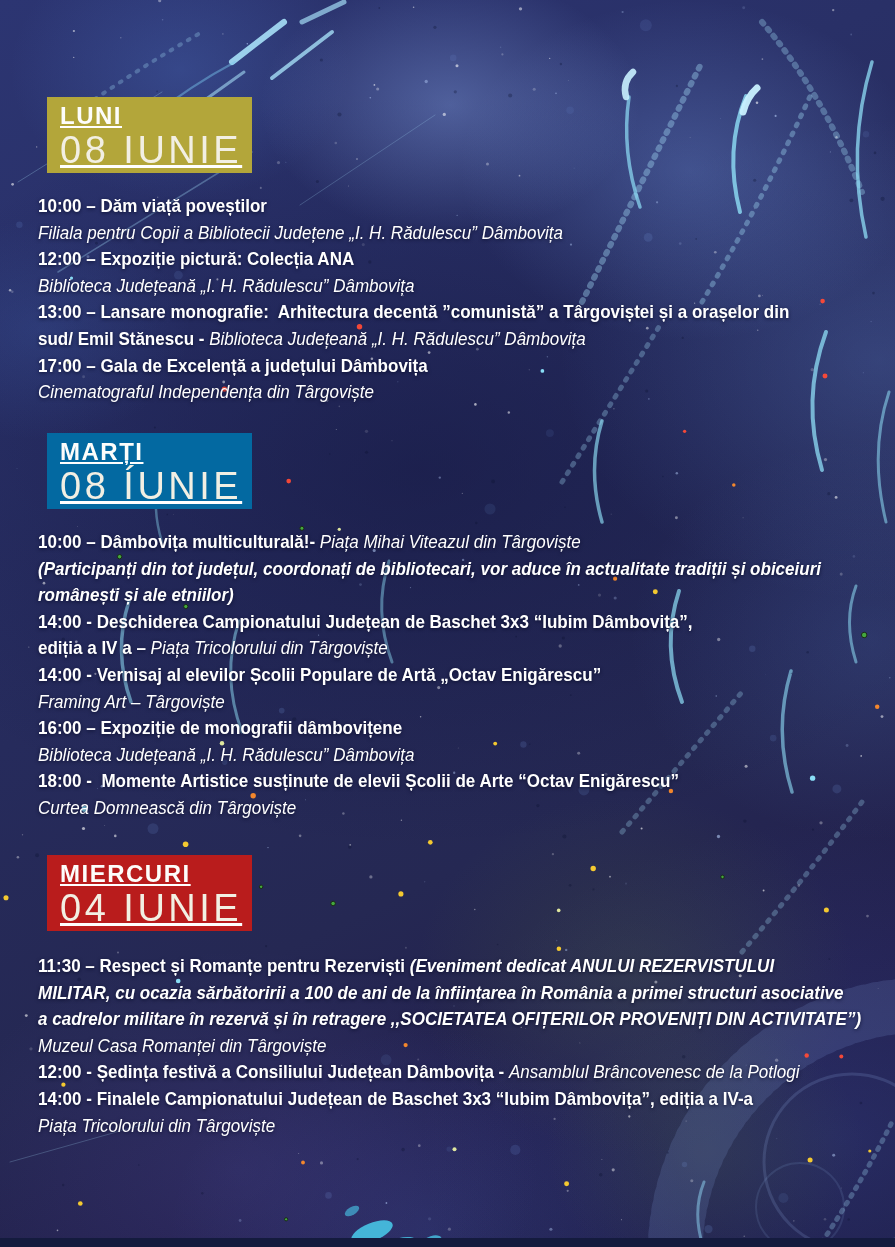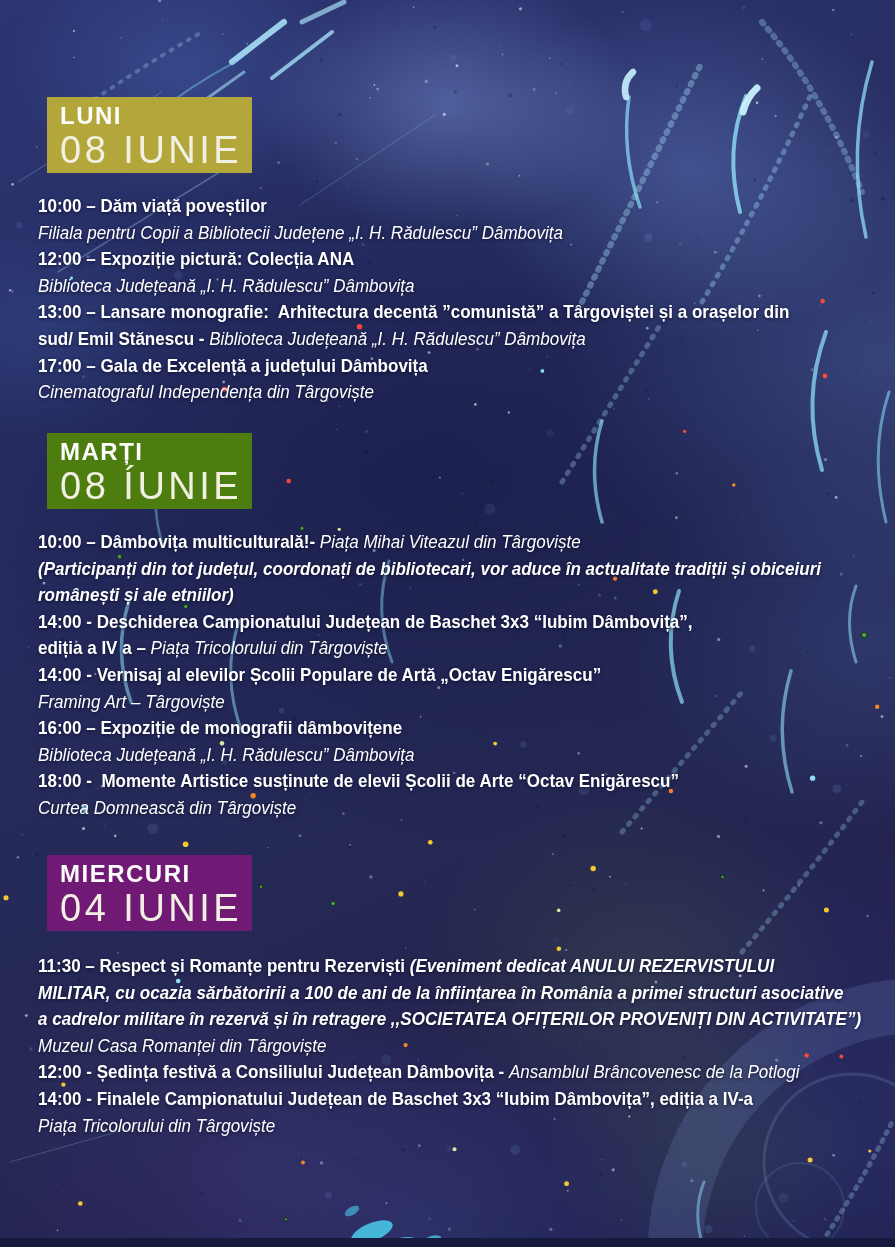--- a/index.html
+++ b/index.html
@@ -23,21 +23,21 @@
       radial-gradient(260px 200px at 430px 1230px, rgba(72,100,190,.22), rgba(72,100,190,0) 100%),
       radial-gradient(600px 380px at 420px 470px, rgba(16,18,58,.45), rgba(16,18,58,0) 100%),
       linear-gradient(155deg, #2c3572 0%, #293067 25%, #262b5c 45%, #252853 65%, #221f4c 82%, #1c1a42 100%);
   }
   svg.art{position:absolute;left:0;top:0;}
   .footer-bar{position:absolute;left:0;right:0;bottom:0;height:9px;background:#141b3e;}
 
   .day{position:absolute;inset:0;}
   .badge{
     position:absolute;left:47px;width:205px;height:76px;
-    padding:6px 0 0 13px;box-sizing:border-box;
+    padding:6px 0 0 13px;box-sizing:border-box;text-decoration:underline;
   }
   .day-name{font-weight:700;font-size:24px;letter-spacing:1.5px;line-height:1.08;color:#fdfdfb;}
   .day-date{font-size:38px;letter-spacing:3.5px;line-height:1.0;color:#f2efe3;font-weight:400;margin-top:2px;white-space:nowrap;}
   .badge-0{top:97px;}  .lines-0{top:193px;}
   .badge-1{top:433px;} .lines-1{top:529px;}
   .badge-2{top:855px;} .lines-2{top:953px;}
 
   .lines{position:absolute;left:38px;transform:scaleX(.92);transform-origin:0 0;}
   .line{height:26.6px;line-height:26.6px;font-size:18.5px;white-space:pre;
         text-shadow:0 1px 4px rgba(4,8,36,.75);}
@@ -492,41 +492,41 @@
         <div class="line"><span class="seg-b">12:00 – Expoziție pictură: Colecția ANA</span></div>
         <div class="line"><span class="seg-i">Biblioteca Județeană „I. H. Rădulescu” Dâmbovița</span></div>
         <div class="line"><span class="seg-b">13:00 – Lansare monografie:  Arhitectura decentă ”comunistă” a Târgoviștei și a orașelor din</span></div>
         <div class="line"><span class="seg-b">sud/ Emil Stănescu - </span><span class="seg-i">Biblioteca Județeană „I. H. Rădulescu” Dâmbovița</span></div>
         <div class="line"><span class="seg-b">17:00 – Gala de Excelență a județului Dâmbovița</span></div>
         <div class="line"><span class="seg-i">Cinematograful Independența din Târgoviște</span></div>
       </div>
   </div>
 
   <div class="day">
-    <div class="badge badge-1" style="background: #4d7c0f;">
+    <div class="badge badge-1" style="background: #0369a1;">
       <div class="day-name">MARȚI</div>
       <div class="day-date">08 ÍUNIE</div>
     </div>
     <div class="lines lines-1">
         <div class="line"><span class="seg-b">10:00 – Dâmbovița multiculturală!- </span><span class="seg-i">Piața Mihai Viteazul din Târgoviște</span></div>
         <div class="line"><span class="seg-bi">(Participanți din tot județul, coordonați de bibliotecari, vor aduce în actualitate tradiții și obiceiuri</span></div>
         <div class="line"><span class="seg-bi">românești și ale etniilor)</span></div>
         <div class="line"><span class="seg-b">14:00 - Deschiderea Campionatului Județean de Baschet 3x3 “Iubim Dâmbovița”,</span></div>
         <div class="line"><span class="seg-b">ediția a IV a – </span><span class="seg-i">Piața Tricolorului din Târgoviște</span></div>
         <div class="line"><span class="seg-b">14:00 - Vernisaj al elevilor Școlii Populare de Artă „Octav Enigărescu”</span></div>
         <div class="line"><span class="seg-i">Framing Art – Târgoviște</span></div>
         <div class="line"><span class="seg-b">16:00 – Expoziție de monografii dâmbovițene</span></div>
         <div class="line"><span class="seg-i">Biblioteca Județeană „I. H. Rădulescu” Dâmbovița</span></div>
         <div class="line"><span class="seg-b">18:00 -  Momente Artistice susținute de elevii Școlii de Arte “Octav Enigărescu”</span></div>
         <div class="line"><span class="seg-i">Curtea Domnească din Târgoviște</span></div>
       </div>
   </div>
 
   <div class="day">
-    <div class="badge badge-2" style="background: #701a75;">
+    <div class="badge badge-2" style="background: #b91c1c;">
       <div class="day-name">MIERCURI</div>
       <div class="day-date">04 IUNIE</div>
     </div>
     <div class="lines lines-2">
         <div class="line"><span class="seg-b">11:30 – Respect și Romanțe pentru Rezerviști </span><span class="seg-bi">(Eveniment dedicat ANULUI REZERVISTULUI</span></div>
         <div class="line"><span class="seg-bi">MILITAR, cu ocazia sărbătoririi a 100 de ani de la înființarea în România a primei structuri asociative</span></div>
         <div class="line"><span class="seg-bi">a cadrelor militare în rezervă și în retragere ,,SOCIETATEA OFIȚERILOR PROVENIȚI DIN ACTIVITATE”)</span></div>
         <div class="line"><span class="seg-i">Muzeul Casa Romanței din Târgoviște</span></div>
         <div class="line"><span class="seg-b">12:00 - Ședința festivă a Consiliului Județean Dâmbovița - </span><span class="seg-i">Ansamblul Brâncovenesc de la Potlogi</span></div>
         <div class="line"><span class="seg-b">14:00 - Finalele Campionatului Județean de Baschet 3x3 “Iubim Dâmbovița”, ediția a IV-a</span></div>

